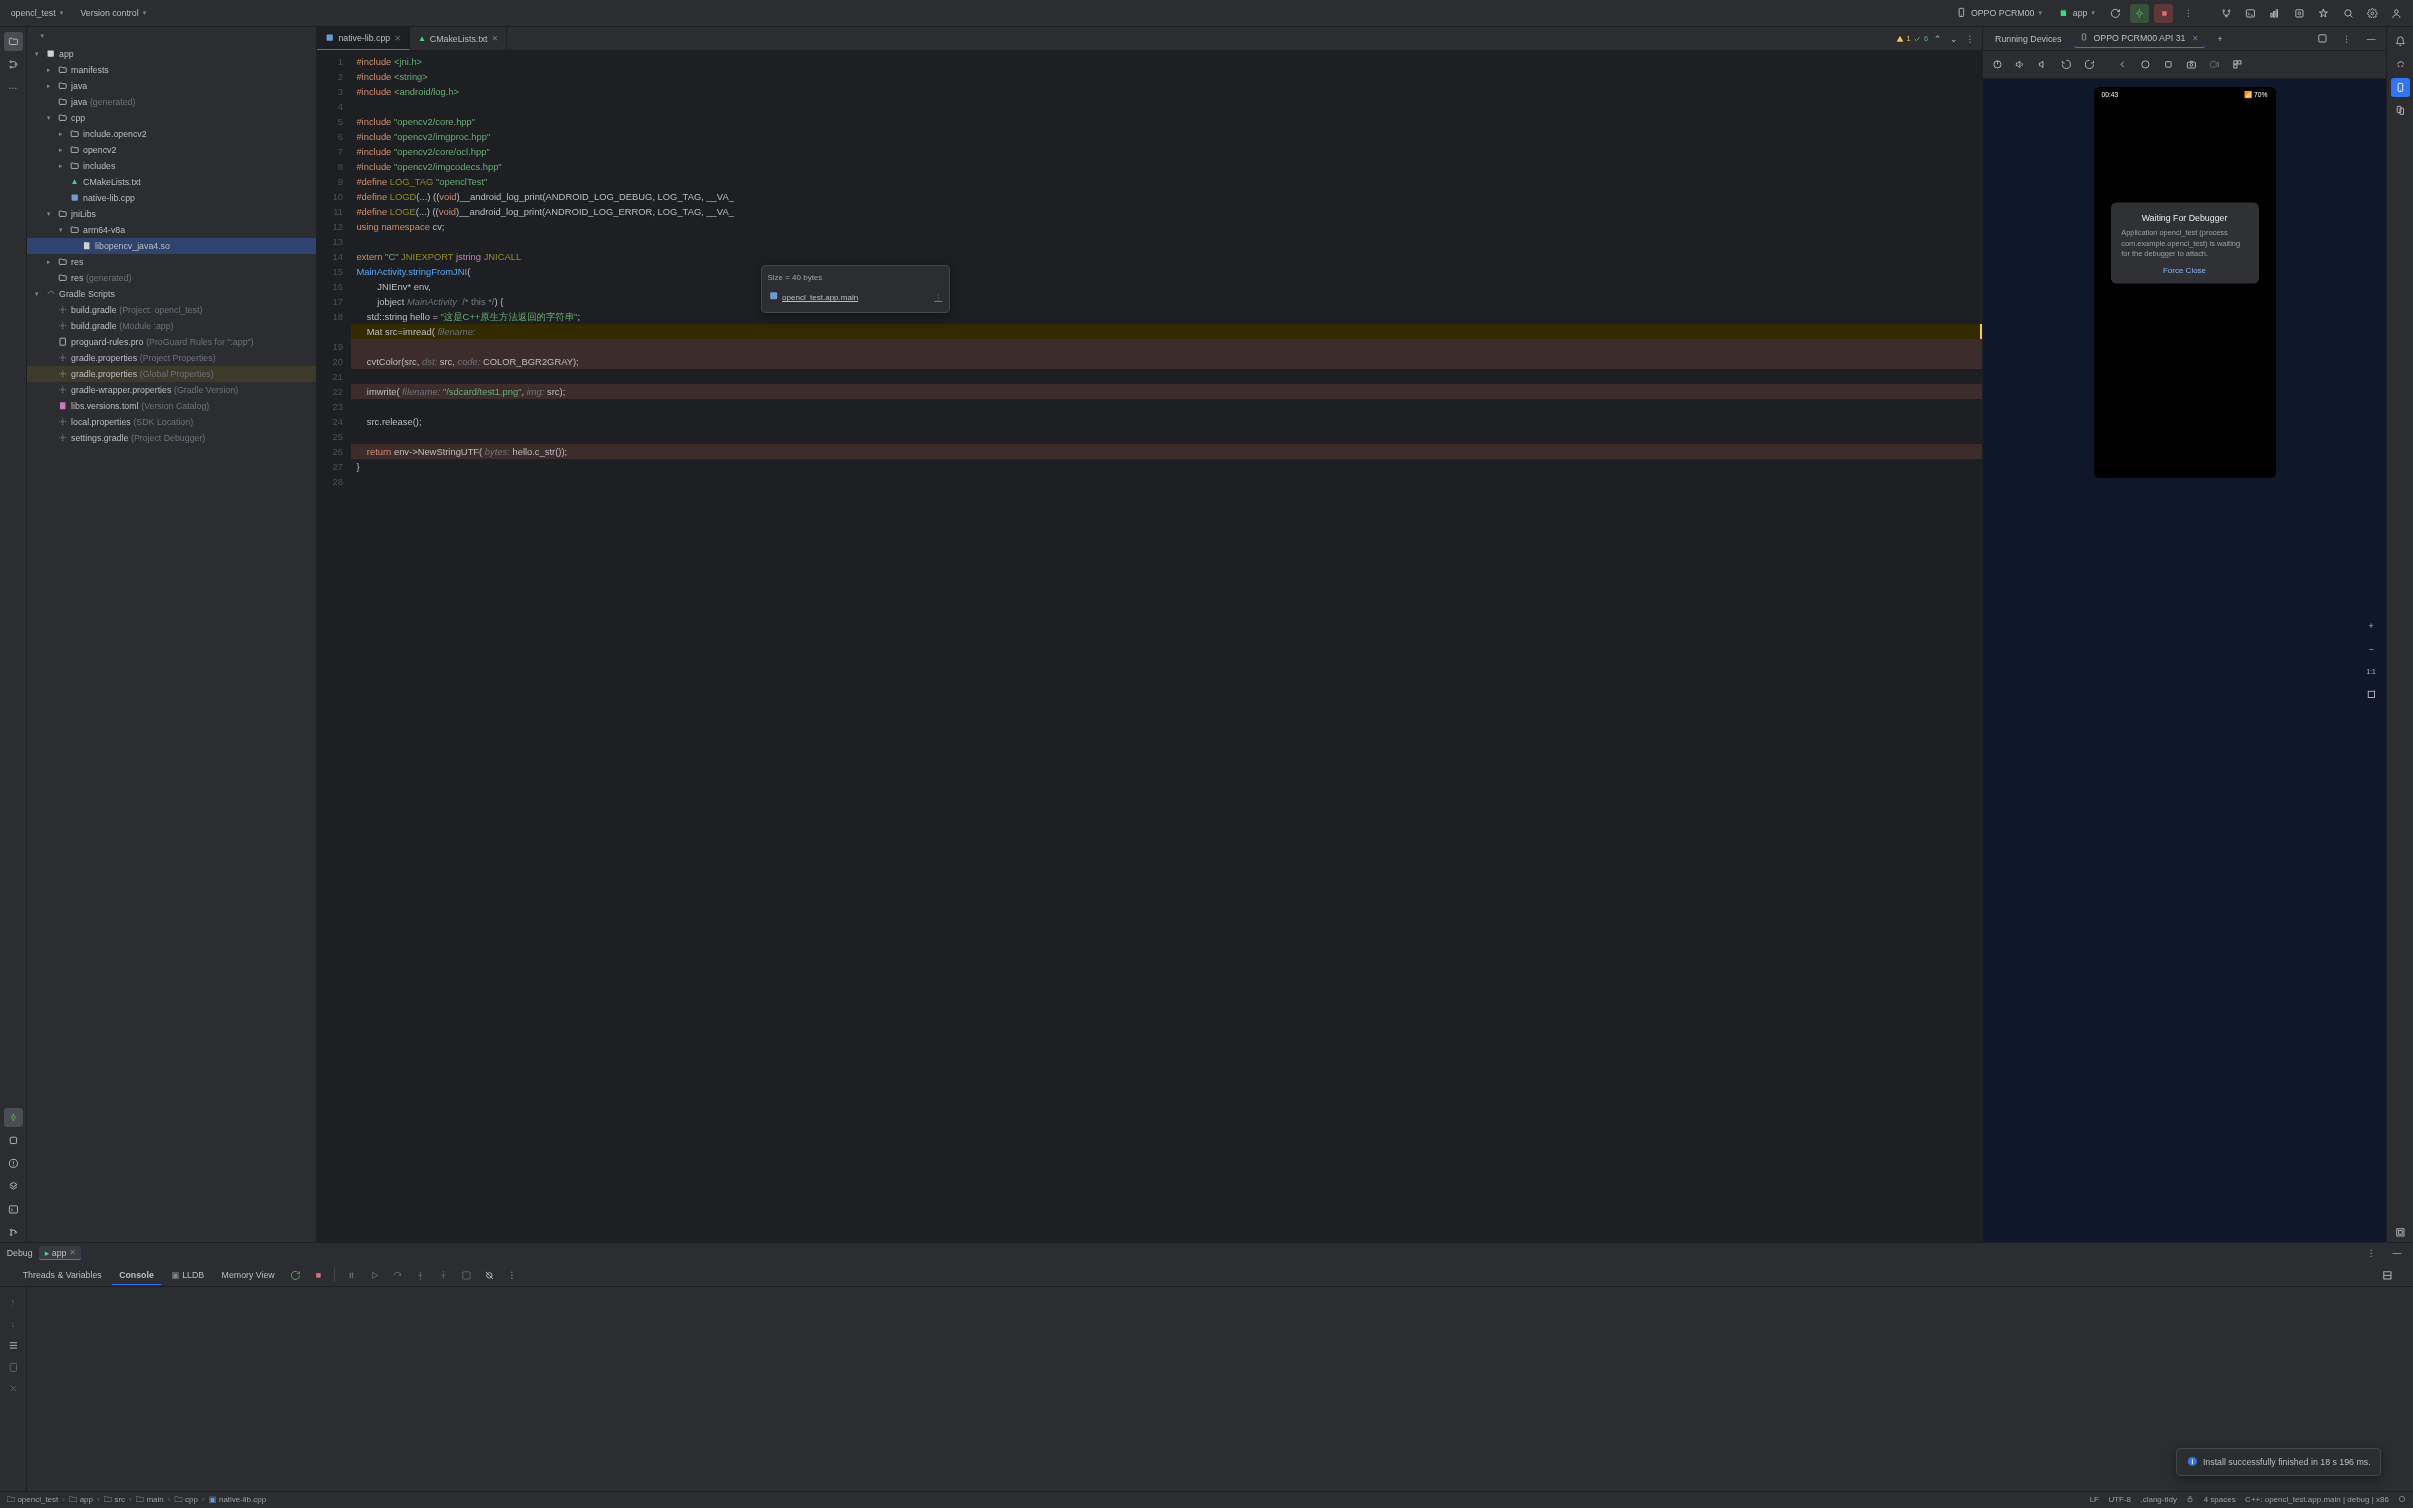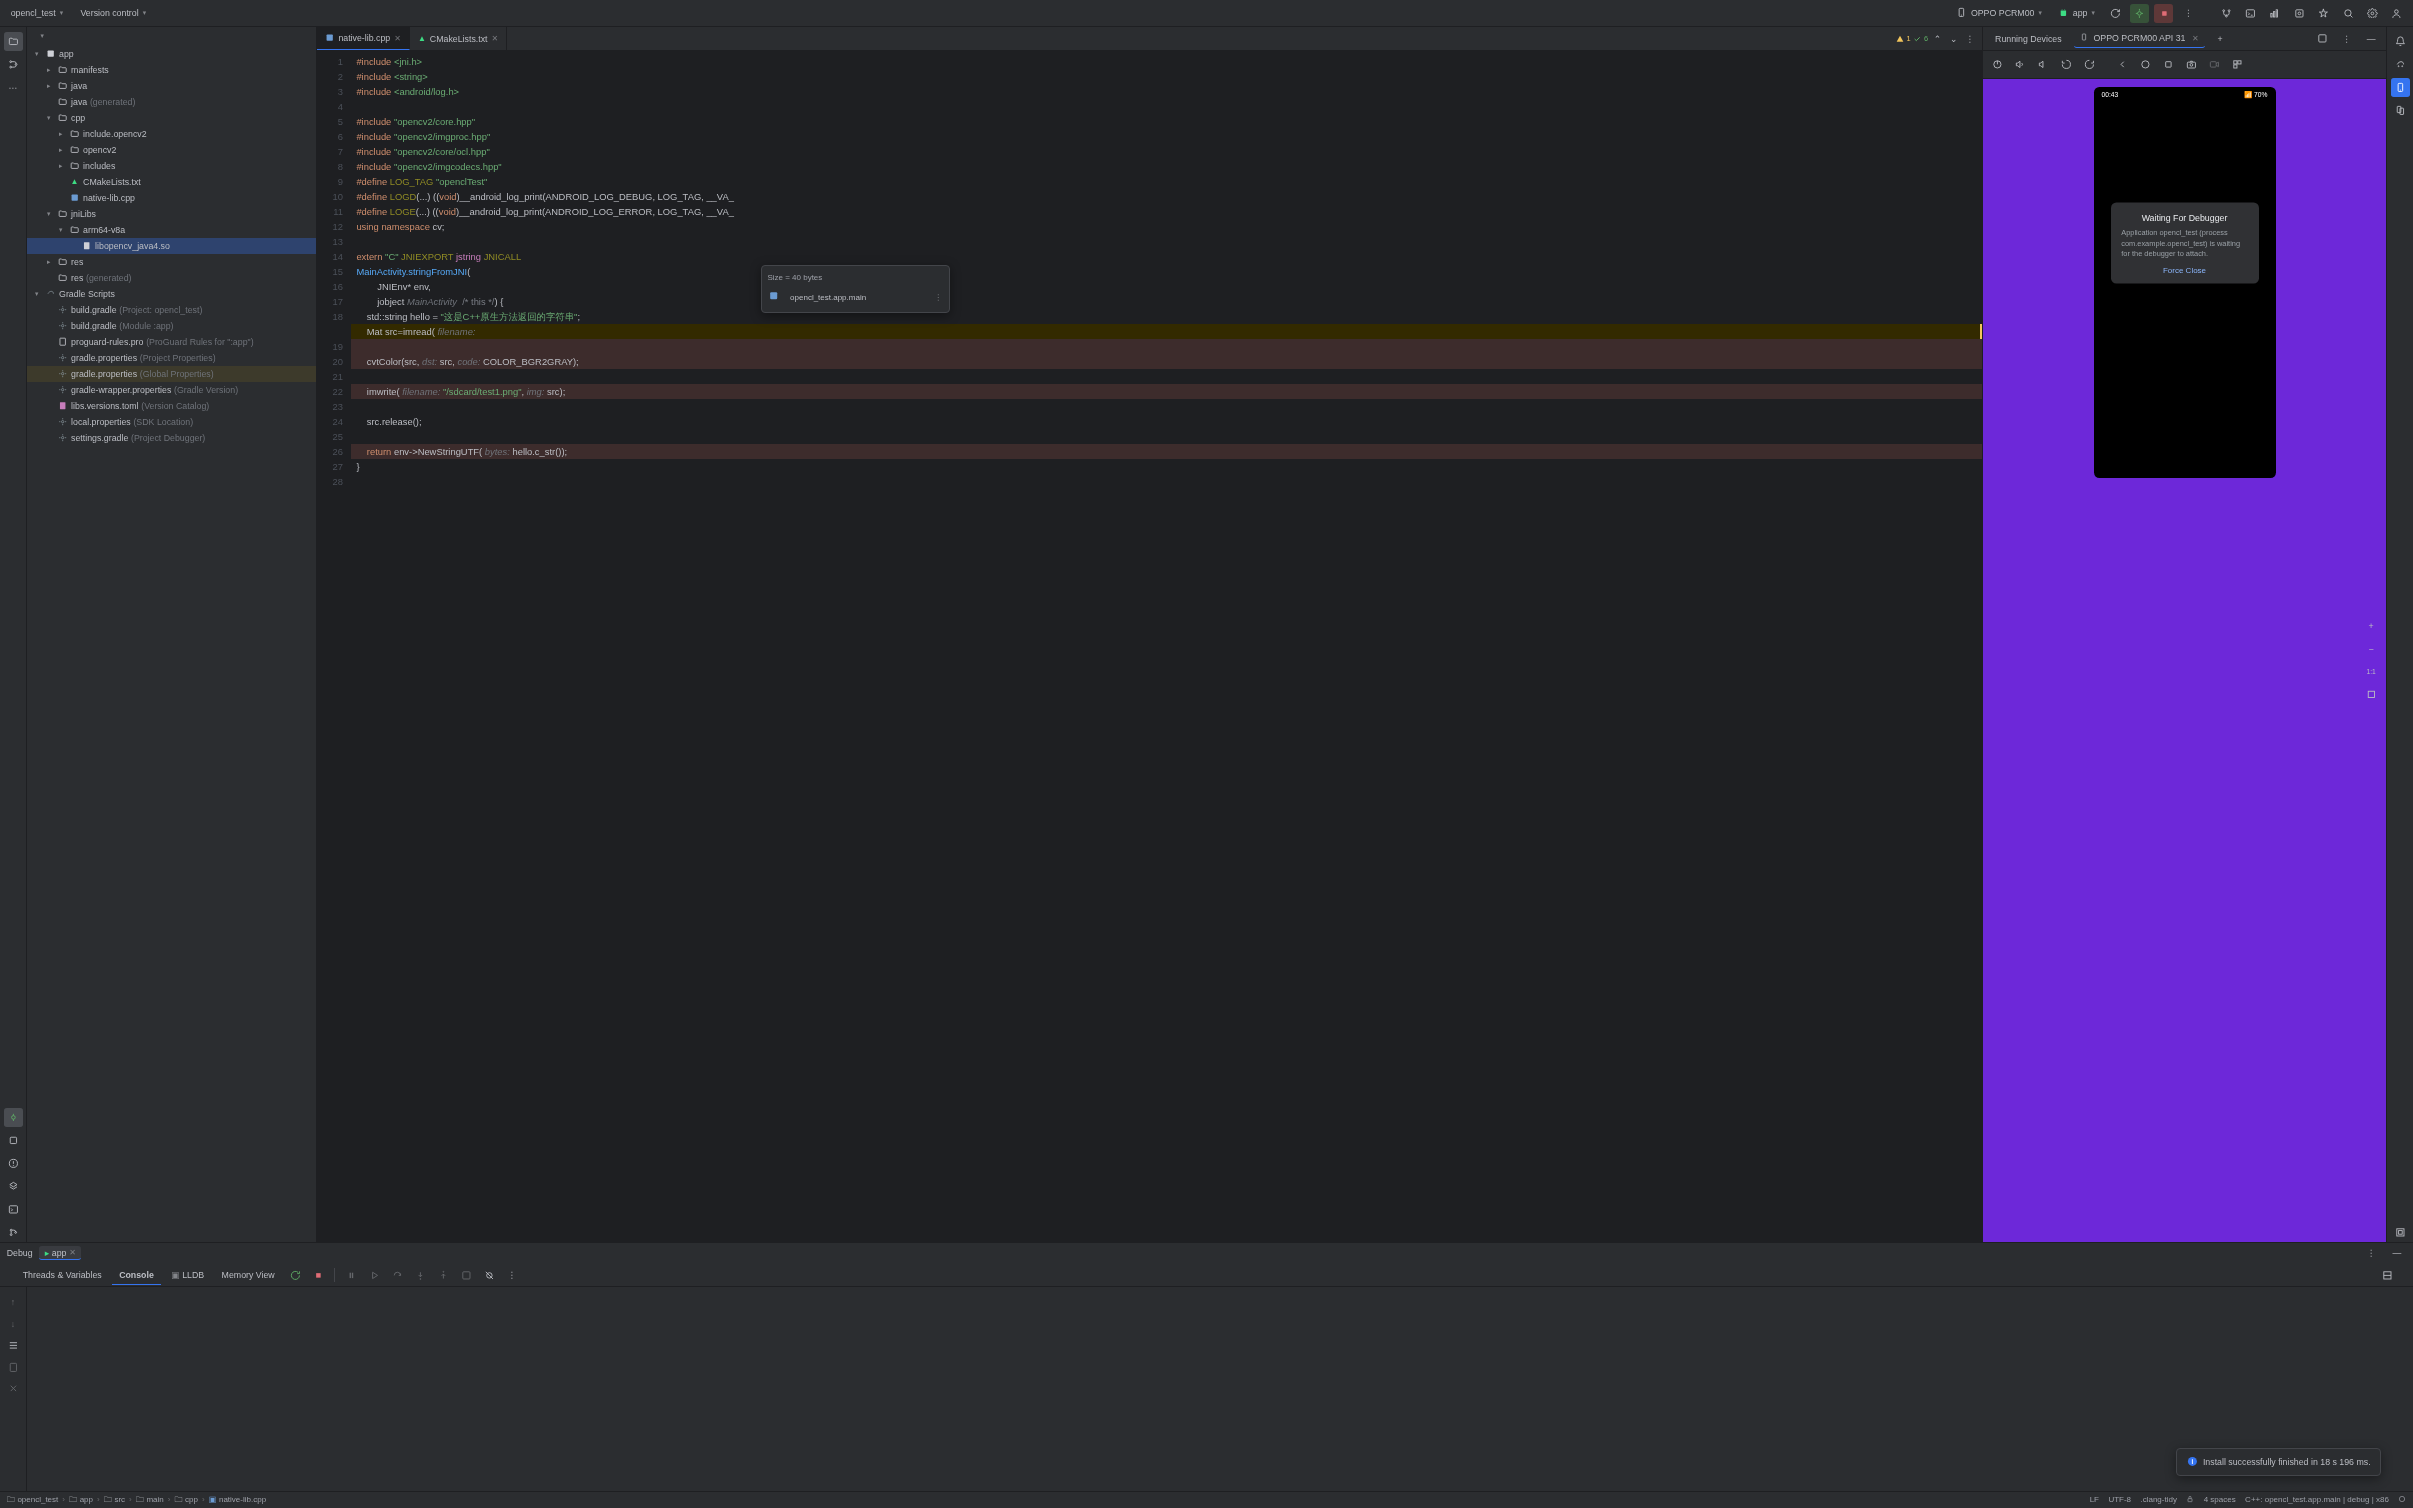--- a/index.html
+++ b/index.html
@@ -48,27 +48,27 @@
 .code-line.warn-bg { background: #3d2c2c; }
 .code-line.highlight-bg { background: #332a00; border-right: 2px solid #f2c55c; }
 .kw { color: #cf8e6d; }
 .str { color: #6aab73; }
 .fn { color: #56a8f5; }
 .type { color: #c77dbb; }
 .comment { color: #7a7e85; }
 .macro { color: #908b25; }
 .hint { color: #6f737a; font-style: italic; }
 .completion-popup { position: absolute; left: 444px; top: 214px; width: 189px; background: #2b2d30; border: 0.7px solid #43454a; border-radius: 4px; padding: 4px 5.4px; font-size: 8px; box-shadow: 0 2.7px 10.8px rgba(0,0,0,0.4); }
-.completion-row { display: flex; align-items: flex-start; gap: 12px; padding: 2.7px 1.3px; }
+.completion-row { display: flex; align-items: flex-start; gap: 4px; padding: 2.7px 1.3px; text-decoration: underline; }
 .right-panel { width: 404px; background: #2b2d30; border-left: 0.7px solid #1e1f22; display: flex; flex-direction: column; }
 .rp-tabs { display: flex; align-items: center; height: 24px; padding: 0 5.4px; gap: 5.4px; border-bottom: 0.7px solid #1e1f22; }
 .rp-tab { padding: 4px 6.7px; cursor: pointer; border-radius: 2.7px; }
 .rp-tab.active { border-bottom: 1.3px solid #3574f0; }
 .rp-toolbar { display: flex; align-items: center; gap: 4px; padding: 4px 5.4px; border-bottom: 0.7px solid #1e1f22; }
-.device-screen { flex: 1; display: flex; align-items: flex-start; justify-content: center; background: #6d28d9; padding: 8px; position: relative; }
+.device-screen { flex: 1; display: flex; align-items: flex-start; justify-content: center; background: #0f172a; padding: 8px; position: relative; }
 .phone { width: 182px; height: 391px; background: #000; border-radius: 5.4px; position: relative; overflow: hidden; }
 .phone-status { position: absolute; top: 4px; left: 0; right: 0; display: flex; justify-content: space-between; padding: 0 8px; font-size: 6.7px; color: #fff; }
 .dialog-overlay { position: absolute; top: 40%; left: 50%; transform: translate(-50%,-50%); width: 148px; background: #303134; border-radius: 5.4px; padding: 9.4px 10.8px; color: #e8eaed; }
 .dialog-title { text-align: center; font-weight: 500; margin-bottom: 5.4px; font-size: 8.8px; }
 .dialog-body { font-size: 7.4px; color: #9aa0a6; line-height: 1.4; margin-bottom: 6.7px; }
 .dialog-action { text-align: center; color: #8ab4f8; font-size: 8px; font-weight: 500; cursor: pointer; }
 .side-controls { position: absolute; right: 5.4px; top: 50%; transform: translateY(-50%); display: flex; flex-direction: column; gap: 4px; }
 .right-rail { width: 27px; background: #2b2d30; border-left: 0.7px solid #1e1f22; display: flex; flex-direction: column; align-items: center; padding-top: 5.4px; gap: 4px; }
 .rail-blue { background: #3574f0; color: #fff; }
 .debug-panel { height: 249px; background: #2b2d30; border-top: 0.7px solid #1e1f22; display: flex; flex-direction: column; }

